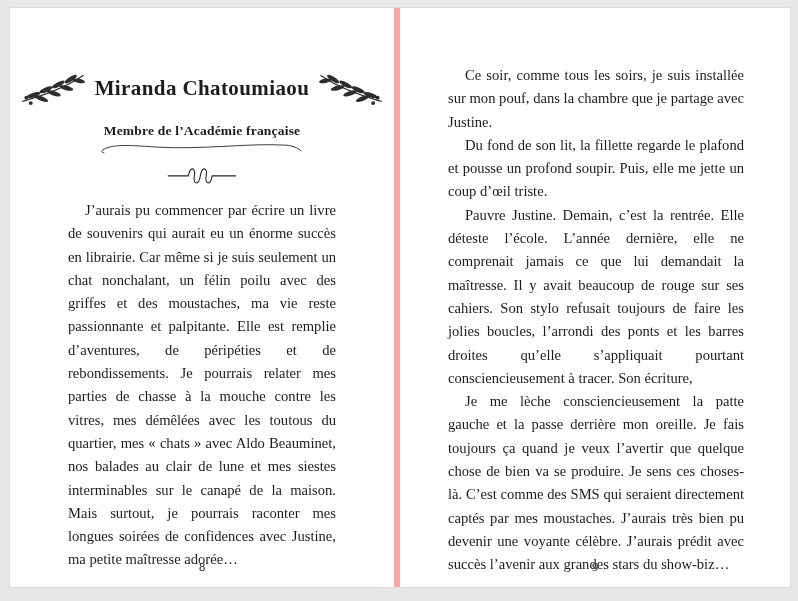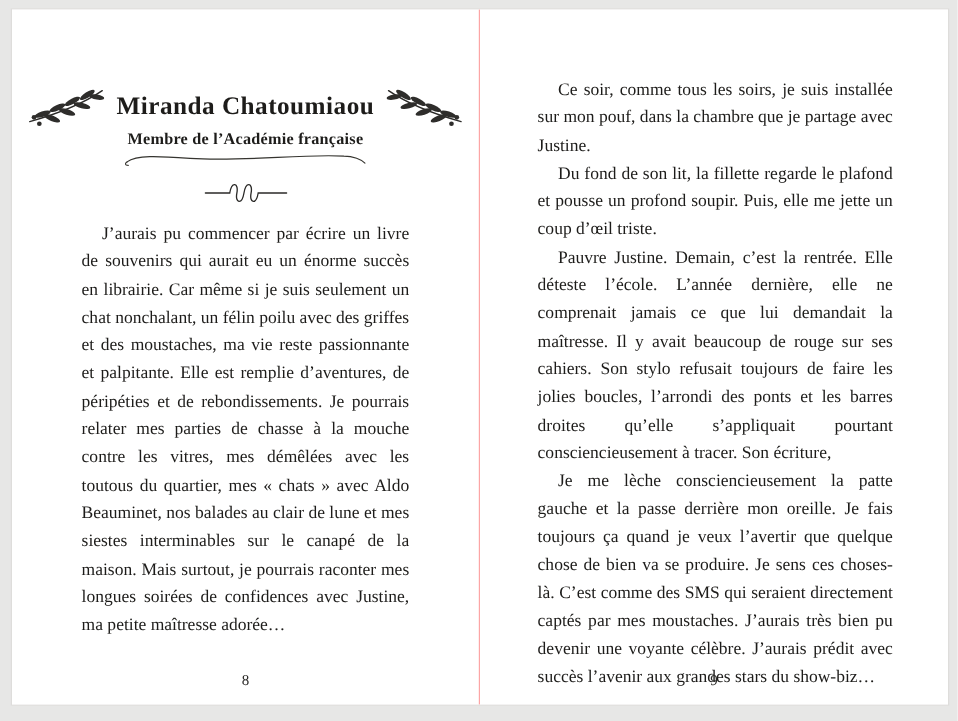--- a/index.html
+++ b/index.html
@@ -18,39 +18,39 @@
     background:#ffffff;
     display:flex;
     box-shadow:0 0 0 1px #dedddb;
   }
   .page {
     position:relative;
     width:50%;
     height:100%;
     background:#ffffff;
   }
-  .page-left { border-right:1px solid #fca5a5; }
+  .page-left { border-right:6px solid #fca5a5; }
 
   
   .page-header { text-align:center; padding-top:62px; }
   .title-row {
     display:flex; align-items:center; justify-content:center; gap:10px;
   }
   .book-title {
     font-size:21px; font-weight:bold; letter-spacing:.4px;
     white-space:nowrap;
   }
   .branch { flex:0 0 auto; }
   .branch .stem { fill:none; stroke:#2b2a28; stroke-width:1.3; stroke-linecap:round; }
   .branch .leaf ellipse { fill:#2e2d2b; }
   .branch circle { fill:#2e2d2b; }
   .branch-right { transform:scaleX(-1); }
 
   .subtitle { font-style:italic; font-size:15px; margin-top:11px; letter-spacing:.2px; }
-  .membership { font-weight:bold; font-size:13.5px; margin-top:2px; letter-spacing:.2px; }
+  .membership { font-weight:bold; font-size:13.5px; margin-top:17px; letter-spacing:.2px; }
   .flourish { display:block; margin:1px auto 0; }
   .flourish path { fill:none; stroke:#35342f; stroke-width:1; stroke-linecap:round; }
   .ornament { display:block; margin:10px auto 0; }
   .ornament path { fill:none; stroke:#2b2a28; stroke-width:1.3; stroke-linecap:round; }
 
   
   .body-text {
     text-align:justify;
     font-size:14.6px;
     line-height:23.3px;

